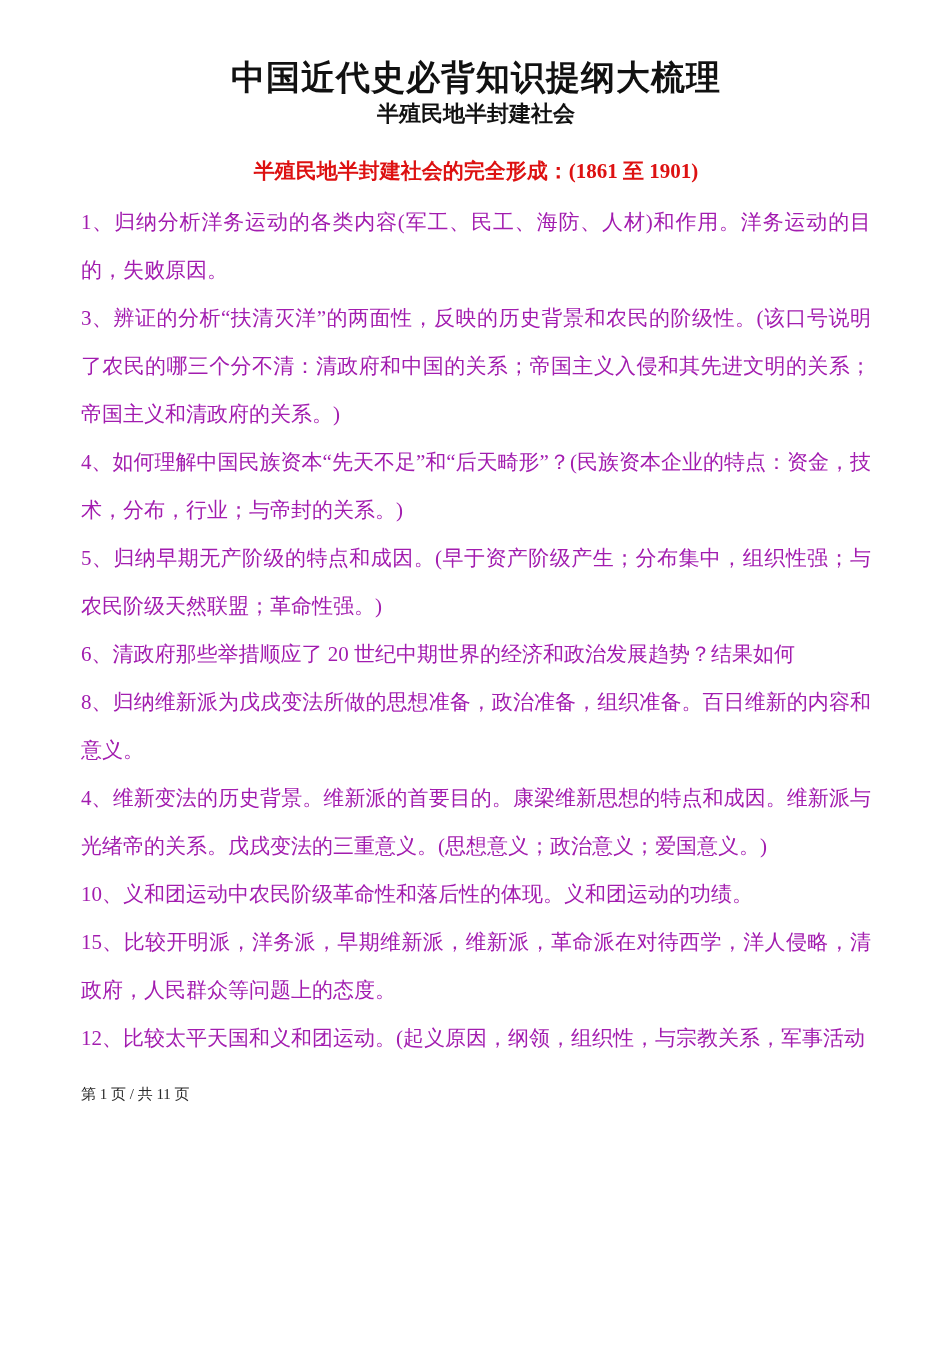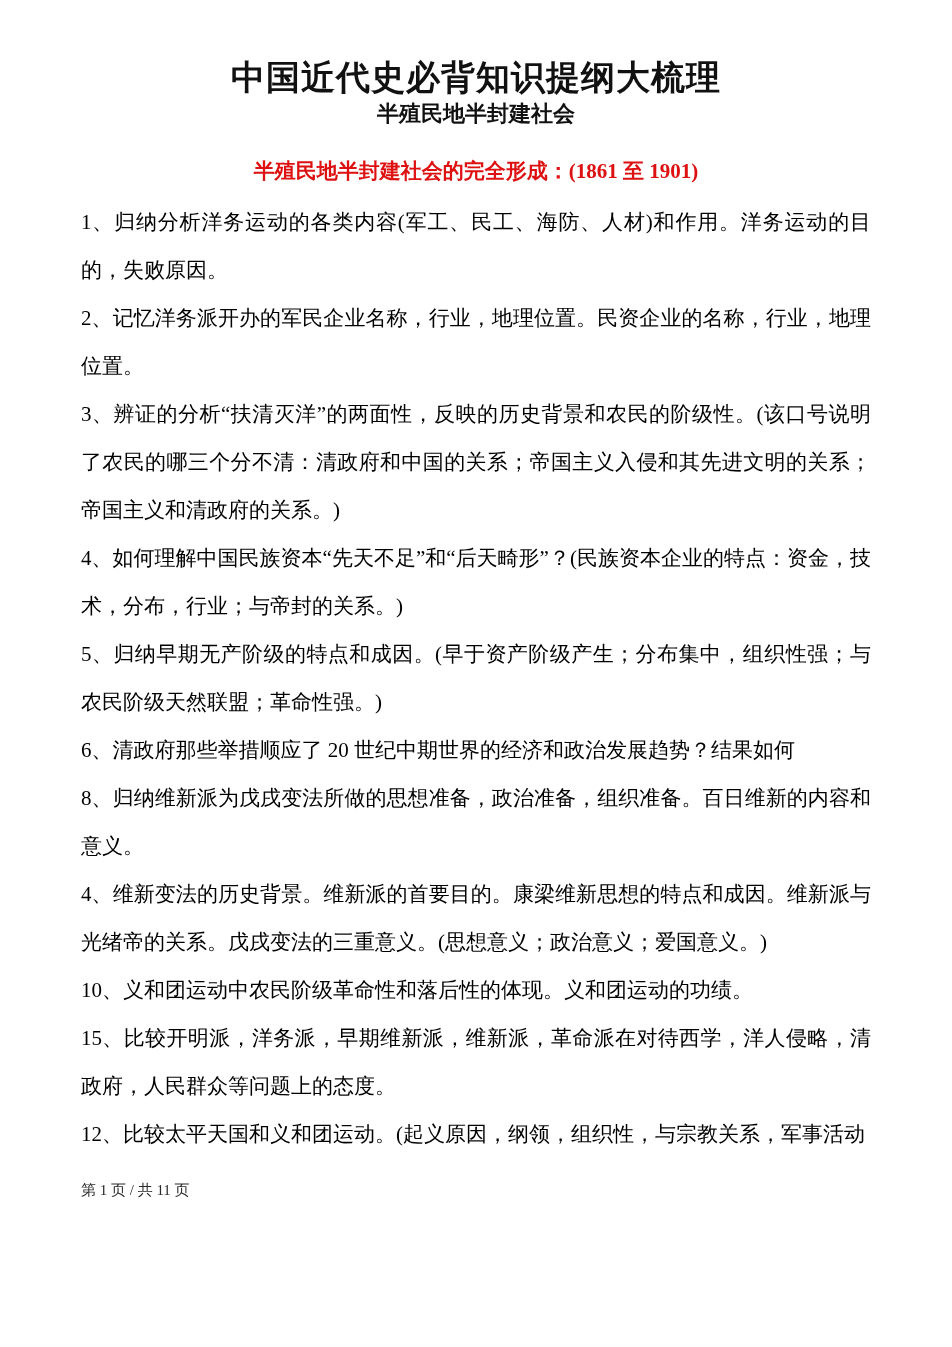--- a/index.html
+++ b/index.html
@@ -47,21 +47,21 @@
   }
   .body-text {
     margin-top: 13px;
   }
   .body-text p {
     margin: 0;
     font-size: 21px;
     line-height: 48px;
     text-align: justify;
     text-justify: inter-ideograph;
-    color: #000000;
+    color: #a21caf;
     word-break: break-all;
   }
   .page-footer {
     margin-top: 22px;
     text-align: left;
     font-size: 15px;
     line-height: 20px;
     color: #2a2a2a;
   }
 </style>
@@ -72,21 +72,20 @@
   <div class="content">
 
     <div class="doc-title">中国近代史必背知识提纲大梳理</div>
 
     <div class="doc-subtitle">半殖民地半封建社会</div>
 
     <div class="section-heading" style="color: rgb(221, 17, 17);">半殖民地半封建社会的完全形成：(1861 至 1901)</div>
 
     <div class="body-text">
       <p>1、归纳分析洋务运动的各类内容(军工、民工、海防、人材)和作用。洋务运动的目的，失败原因。</p>
-      <p>2、记忆洋务派开办的军民企业名称，行业，地理位置。民资企业的名称，行业，地理位置。</p>
       <p>3、辨证的分析“扶清灭洋”的两面性，反映的历史背景和农民的阶级性。(该口号说明了农民的哪三个分不清：清政府和中国的关系；帝国主义入侵和其先进文明的关系；帝国主义和清政府的关系。)</p>
       <p>4、如何理解中国民族资本“先天不足”和“后天畸形”？(民族资本企业的特点：资金，技术，分布，行业；与帝封的关系。)</p>
       <p>5、归纳早期无产阶级的特点和成因。(早于资产阶级产生；分布集中，组织性强；与农民阶级天然联盟；革命性强。)</p>
       <p>6、清政府那些举措顺应了 20 世纪中期世界的经济和政治发展趋势？结果如何</p>
       <p>8、归纳维新派为戊戌变法所做的思想准备，政治准备，组织准备。百日维新的内容和意义。</p>
       <p>4、维新变法的历史背景。维新派的首要目的。康梁维新思想的特点和成因。维新派与光绪帝的关系。戊戌变法的三重意义。(思想意义；政治意义；爱国意义。)</p>
       <p>10、义和团运动中农民阶级革命性和落后性的体现。义和团运动的功绩。</p>
       <p>15、比较开明派，洋务派，早期维新派，维新派，革命派在对待西学，洋人侵略，清政府，人民群众等问题上的态度。</p>
       <p>12、比较太平天国和义和团运动。(起义原因，纲领，组织性，与宗教关系，军事活动</p>
     </div>

